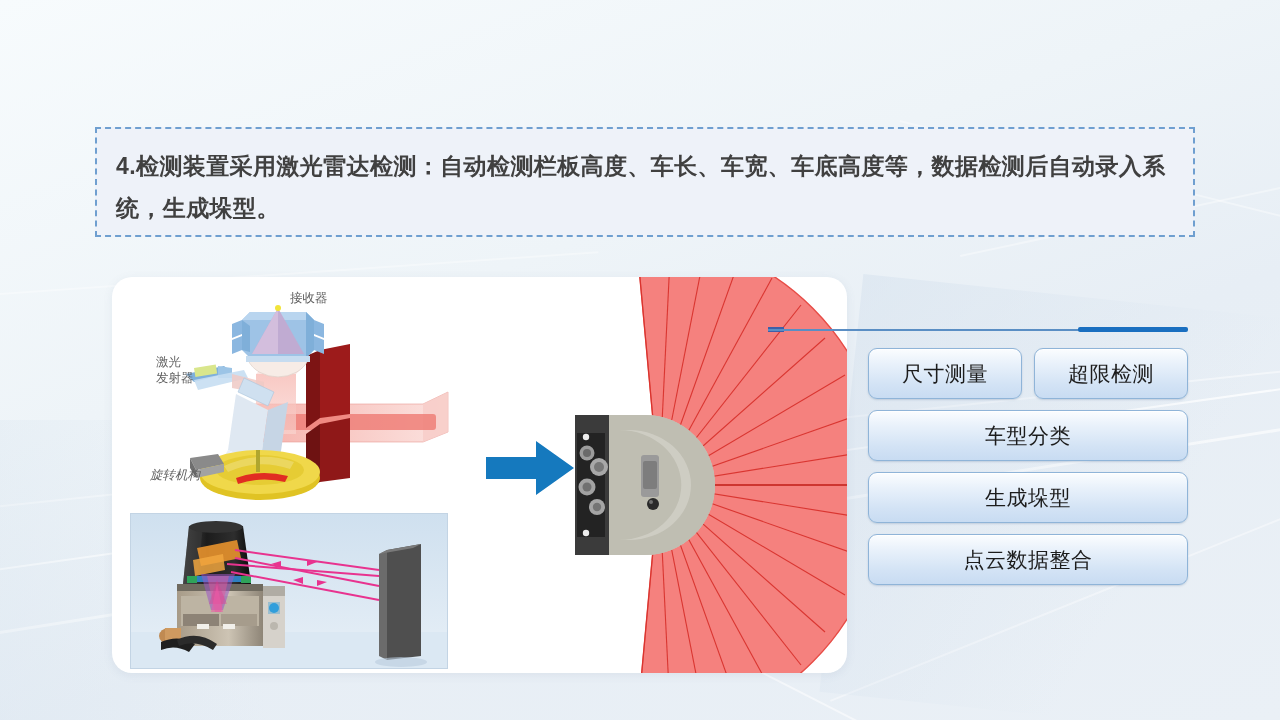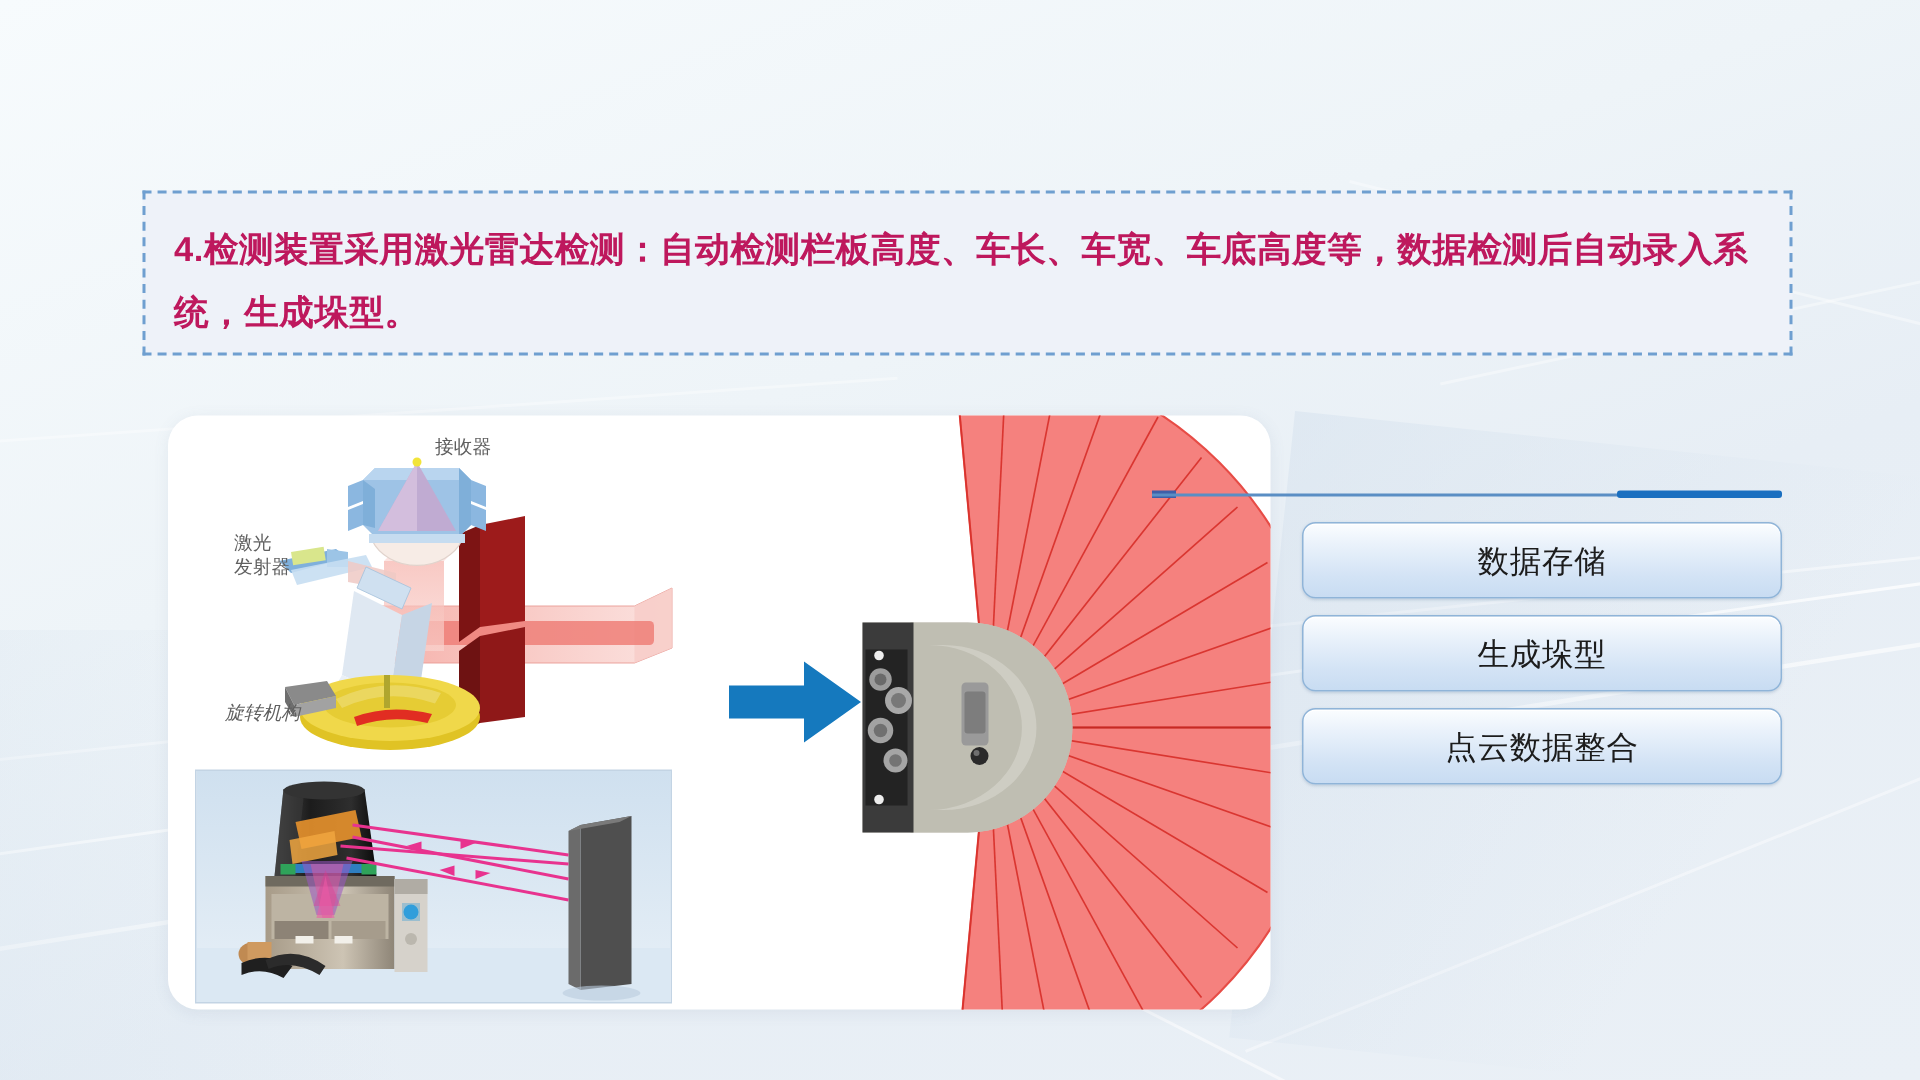--- a/index.html
+++ b/index.html
@@ -46,21 +46,21 @@
     line-height: 1; white-space: nowrap;
   }
   .logo { position: absolute; right: 42px; top: 30px; width: 104px; height: 50px; }
 
   
   .callout {
     position: absolute; left: 95px; top: 127px; width: 1100px; height: 110px;
     background: #eef2f9; border: 2px dashed #6f9fd0;
   }
   .callout-text {
-    padding: 16px 18px 0 19px; font-size: 23px; font-weight: 700; color: #be185d;
+    padding: 16px 18px 0 19px; font-size: 23px; font-weight: 700; color: #404040;
     line-height: 42px; letter-spacing: .4px;
   }
 
   
   .panel {
     position: absolute; left: 92px; top: 277px; width: 735px; height: 396px;
     background: #ffffff; border-radius: 20px;
     box-shadow: 0 2px 10px rgba(100,120,150,.10);
     overflow: hidden;
     margin-left: 20px;
@@ -352,21 +352,25 @@
   </div>
 
   <div class="connector">
     <span class="dot"></span>
     <span class="thin"></span>
     <span class="thick"></span>
   </div>
 
   <div class="features">
     <div class="frow">
-      <div class="fbtn">数据存储</div>
+      <div class="fbtn">尺寸测量</div>
+      <div class="fbtn">超限检测</div>
+    </div>
+    <div class="frow">
+      <div class="fbtn">车型分类</div>
     </div>
     <div class="frow">
       <div class="fbtn">生成垛型</div>
     </div>
     <div class="frow">
       <div class="fbtn wide">点云数据整合</div>
     </div>
   </div>
 
 </div>

